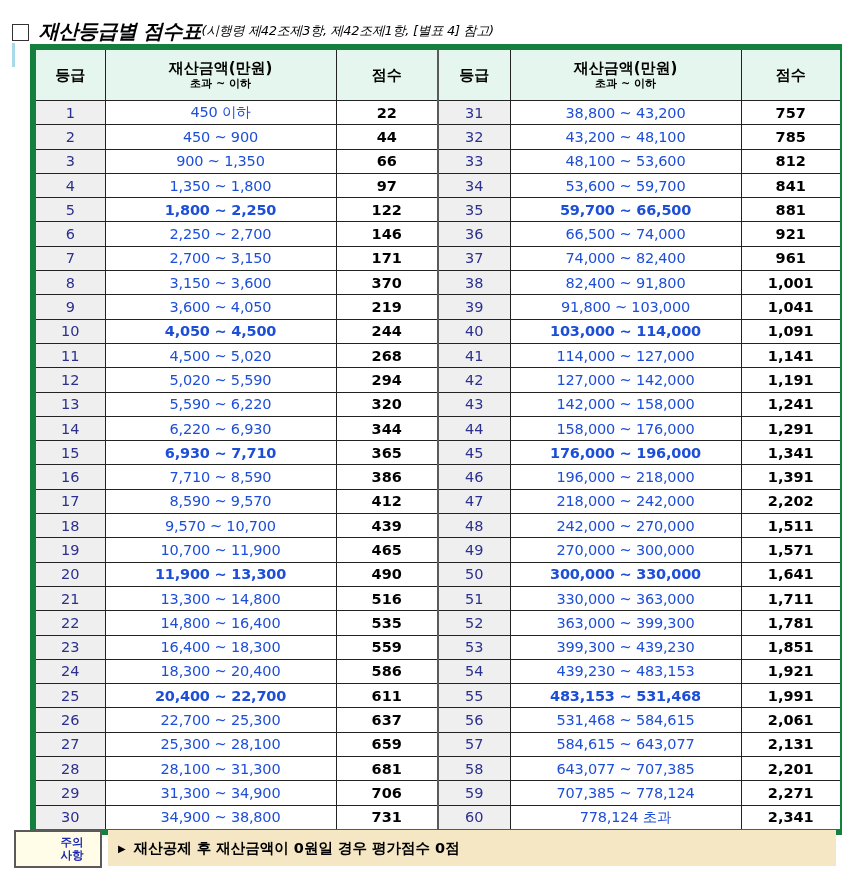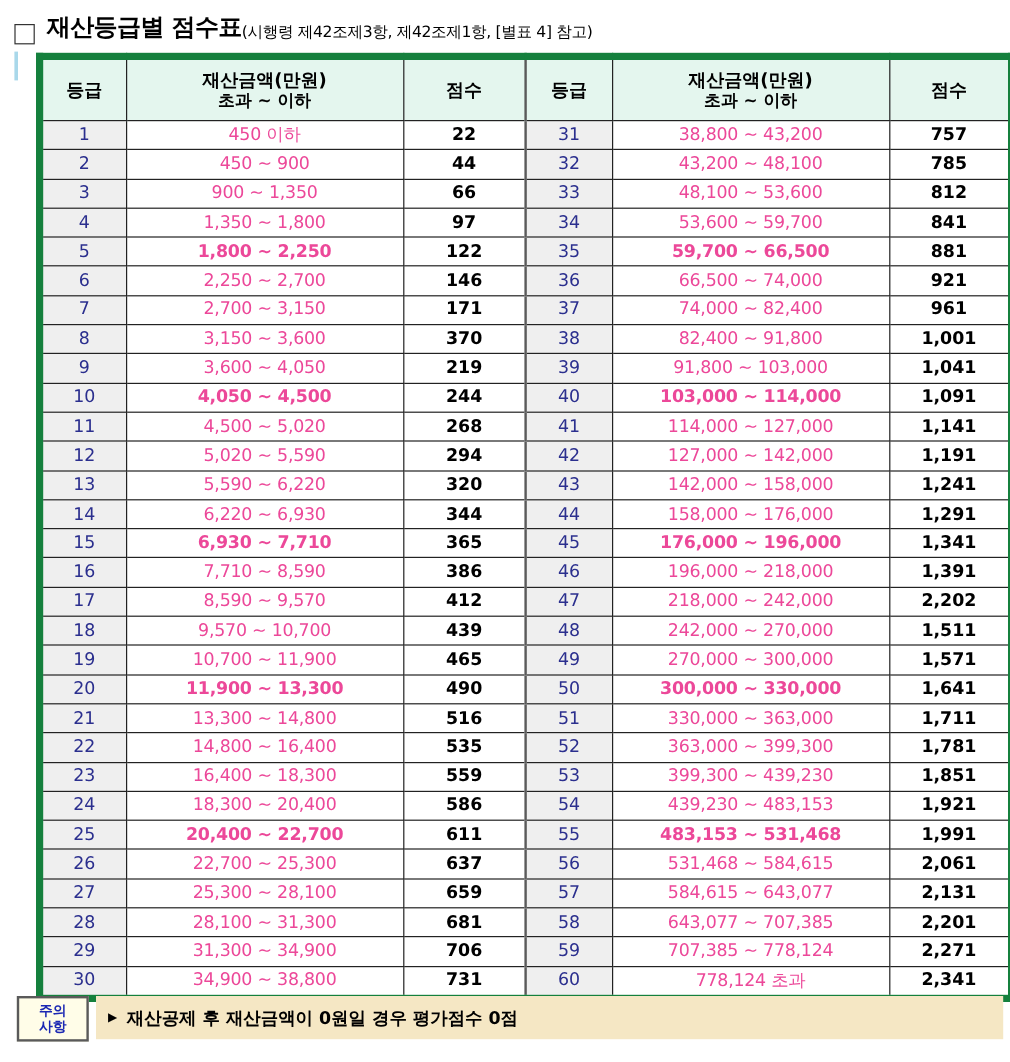--- a/index.html
+++ b/index.html
@@ -1,33 +1,33 @@
 <!DOCTYPE html>
 <html><head>
 <meta charset="utf-8">
 <style>
   html, body { margin: 0; padding: 0; background: #ffffff; }
   body { width: 842px; height: 885px; position: relative; font-family: "DejaVu Sans", sans-serif; color: #000; overflow: hidden; }
-  .title { position: absolute; left: 12px; top: 6px; height: 30px; display: flex; align-items: flex-end; white-space: nowrap; }
+  .title { position: absolute; left: 12px; top: 16px; height: 30px; display: flex; align-items: center; white-space: nowrap; font-style: italic; }
   .title .box { display: inline-block; width: 15px; height: 15px; border: 1.5px solid #333; margin-right: 10px; position: relative; top: 1px; }
   .title .main { font-size: 20px; font-weight: bold; letter-spacing: -0.5px; }
   .title .sub { font-size: 13px; letter-spacing: -0.3px; }
   .accent-bar { position: absolute; left: 12px; top: 43px; width: 3px; height: 24px; background: #a9d8ea; }
   table.grid { position: absolute; left: 30px; top: 44px; width: 812px; border-collapse: collapse; border: 6px solid #15803d; table-layout: fixed; }
   table.grid th, table.grid td { border: 1px solid #222; text-align: center; padding: 0; font-size: 14.5px; }
   table.grid th { background: #e4f6ee; font-weight: bold; height: 50px; font-size: 15px; line-height: 1.2; }
-  table.grid th .l2 { font-size: 14px; }
+  table.grid th .l2 { font-size: 11px; }
   table.grid td { height: 23.3px; }
   table.grid th.sep, table.grid td.sep { border-left: 2px solid #5a5a5a; }
   td.grade { background: #efefef; color: #2b2f8e; }
-  td.amount { color: #ec4899; letter-spacing: -0.2px; }
+  td.amount { color: #1d4ed8; letter-spacing: -0.2px; }
   td.score { font-weight: bold; }
   tr.bold td.amount { font-weight: bold; }
   .note { position: absolute; left: 14px; top: 830px; width: 822px; height: 38px; display: flex; }
-  .note .tag { width: 56px; height: 34px; border: 2px solid #5a5a5a; background: #fffde8; color: #1b28b3; font-size: 11.5px; font-weight: bold; display: flex; flex-direction: column; align-items: center; justify-content: center; line-height: 1.15; }
+  .note .tag { width: 56px; height: 34px; border: 2px solid #5a5a5a; background: #fffde8; color: #1b28b3; font-size: 11.5px; font-weight: bold; display: flex; flex-direction: column; align-items: center; justify-content: center; line-height: 1.15; padding-left: 28px; }
   .note .text { flex: 1; height: 36px; margin-left: 6px; background: #f5e7c4; display: flex; align-items: center; padding-left: 10px; font-size: 14.5px; font-weight: bold; }
   .note .text .tri { font-size: 10px; margin-right: 8px; }
 </style>
 </head>
 <body>
 
 <div class="title">
   <span class="box"></span>
   <span class="main">재산등급별 점수표</span>
   <span class="sub">(시행령 제42조제3항, 제42조제1항, [별표 4] 참고)</span>

